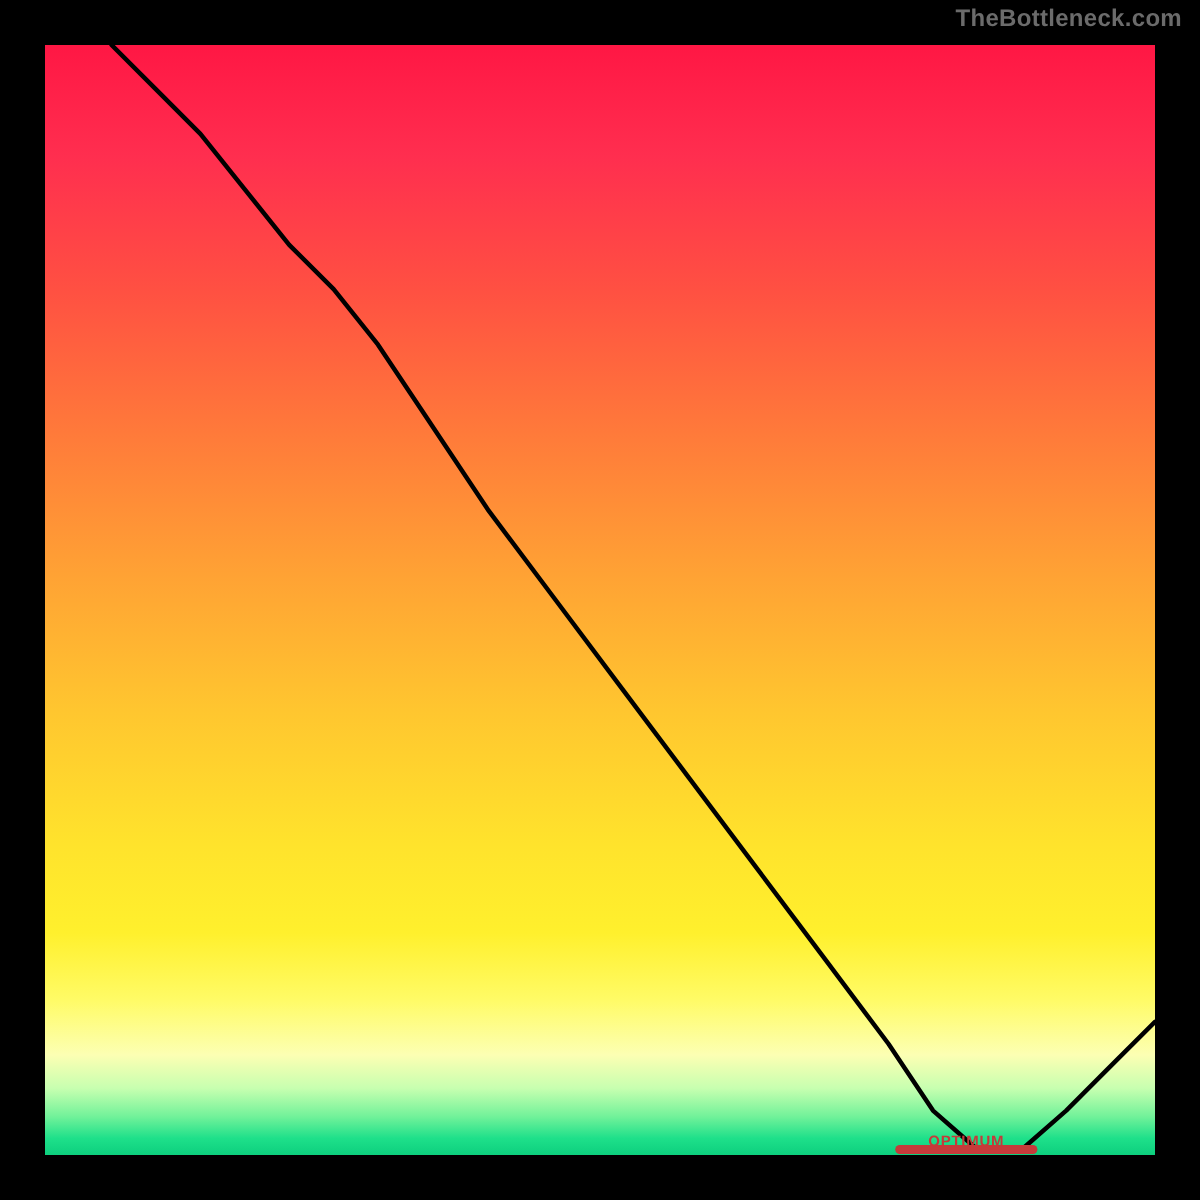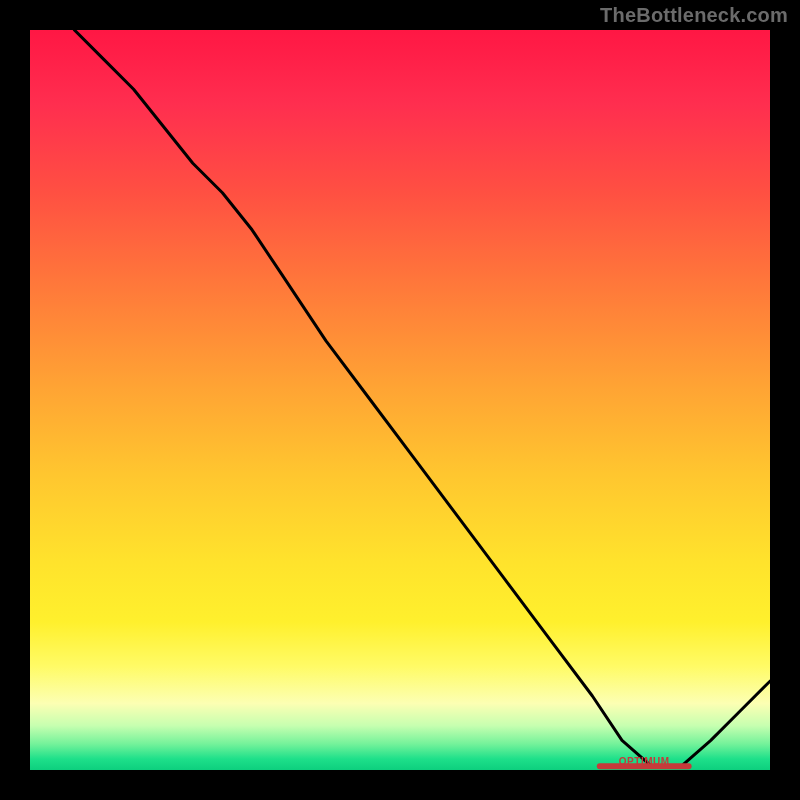--- a/index.html
+++ b/index.html
@@ -40,21 +40,21 @@
       #73f29a 96.5%,
       #1ee08a 98.5%,
       #0dcf7e 100%
     );
   }
   .watermark {
     position: absolute;
     top: 4px;
     right: 12px;
     color: #6b6b6b;
-    font-size: 20px;
+    font-size: 16px;
     font-weight: 600;
     letter-spacing: 0.2px;
     user-select: none;
   }
   .curve-svg {
     position: absolute;
     left: 30px;
     top: 30px;
     width: 740px;
     height: 740px;

